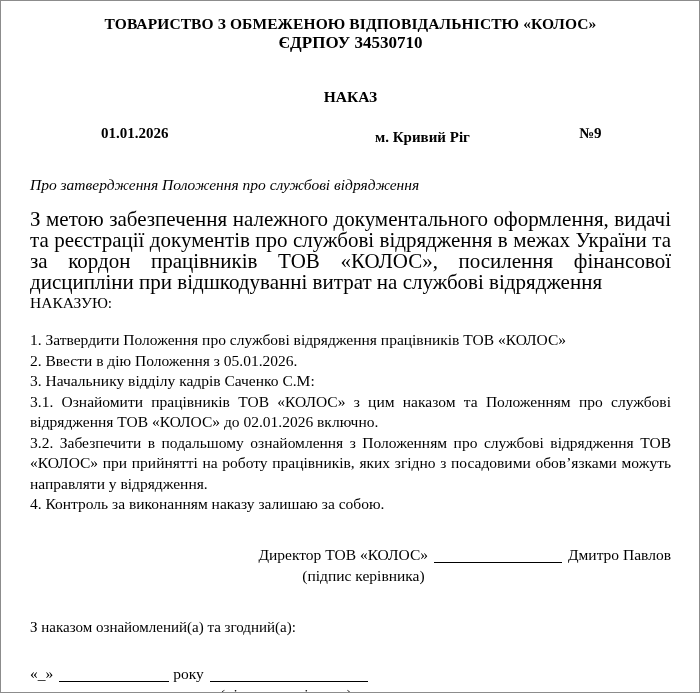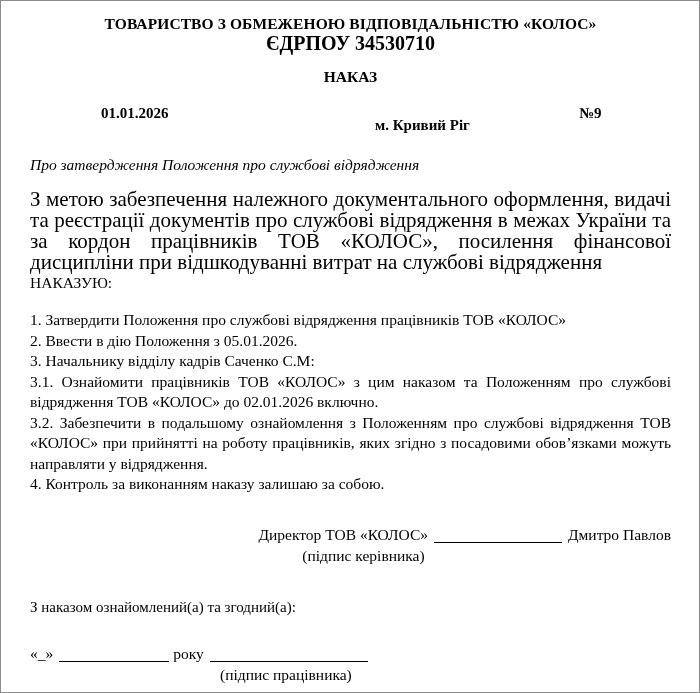--- a/index.html
+++ b/index.html
@@ -32,39 +32,39 @@
     text-align: center;
     font-weight: bold;
     font-size: 15.5px;
     line-height: 18px;
     letter-spacing: 0.1px;
     margin-top: 14px;
   }
   .org-code {
     text-align: center;
     font-weight: bold;
-    font-size: 20px;
+    font-size: 17px;
     line-height: 18px;
     margin-top: 1px;
   }
   .doc-kind {
     text-align: center;
     font-weight: bold;
     font-size: 15.5px;
-    margin-top: 16px;
+    margin-top: 36px;
   }
   .meta-row {
     position: relative;
     height: 20px;
     margin-top: 19px;
     font-weight: bold;
     font-size: 15px;
   }
   .meta-date   { position: absolute; left: 71px;  top: 0; }
-  .meta-city   { position: absolute; left: 345px; top: 12px; }
+  .meta-city   { position: absolute; left: 345px; top: 4px; }
   .meta-number { position: absolute; left: 549px; top: 0; }
 
   
   .subject {
     margin-top: 30px;
     font-size: 15.5px;
     line-height: 20px;
     font-style: italic;
   }
   .preamble {

